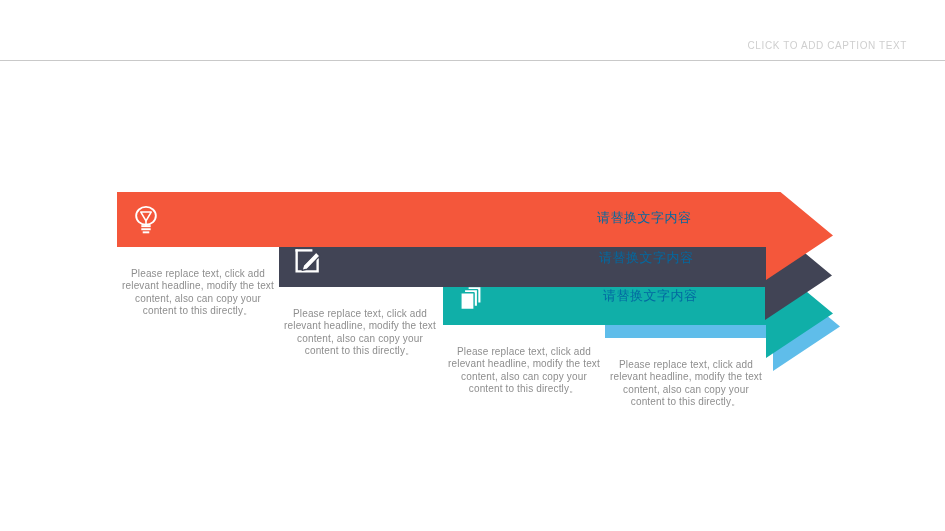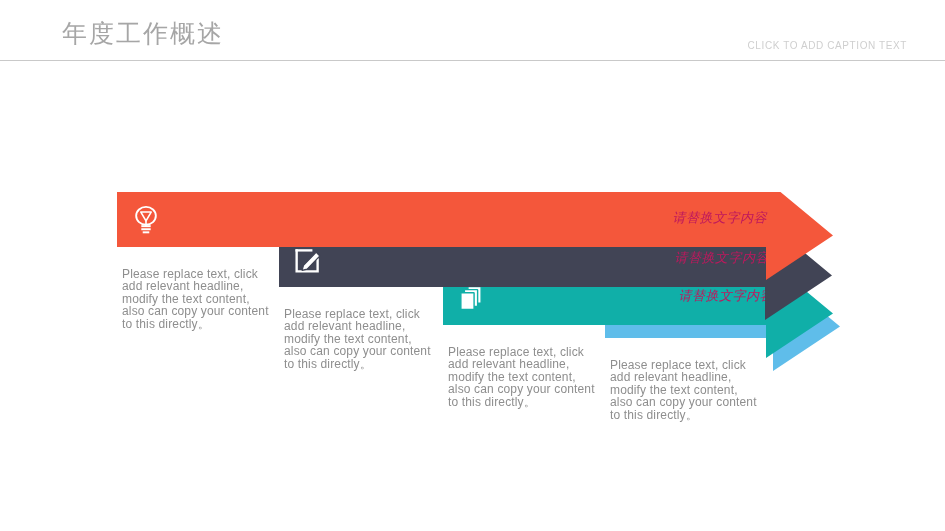--- a/index.html
+++ b/index.html
@@ -40,42 +40,41 @@
 
   .row-icon{
     position:absolute;
     display:flex;align-items:center;justify-content:center;
     pointer-events:none;
   }
   .row-icon svg{display:block;}
 
   .row-title{
     position:absolute;
-    color:#be185d;
+    color:#0369a1;
     font-size:13px;
     letter-spacing:0.5px;
     white-space:nowrap;
-    text-align:right;
-    font-style:italic;
+    text-align:left;
   }
 
   .row-body{
     position:absolute;
     width:152px;
-    font-size:12px;
+    font-size:10px;
     line-height:12.4px;
     color:#8e8e8e;
     letter-spacing:0.15px;
+    text-align:center;
   }
 </style>
 </head>
 <body>
 
 <div id="header">
-  <div id="page-title">年度工作概述</div>
   <div id="caption-text">CLICK TO ADD CAPTION TEXT</div>
   <div id="header-rule"></div>
 </div>
 
 <div id="diagram">
 
   <div class="arrow-row" id="row-4" style="left:605px;top:283px;">
     <svg class="arrow-shape" width="235" height="88" viewBox="0 0 235 88">
 
       <polygon points="0,0 168,0 168,-12 235,43.5 168,88 168,55 0,55" fill="#5FBDEA"></polygon>

